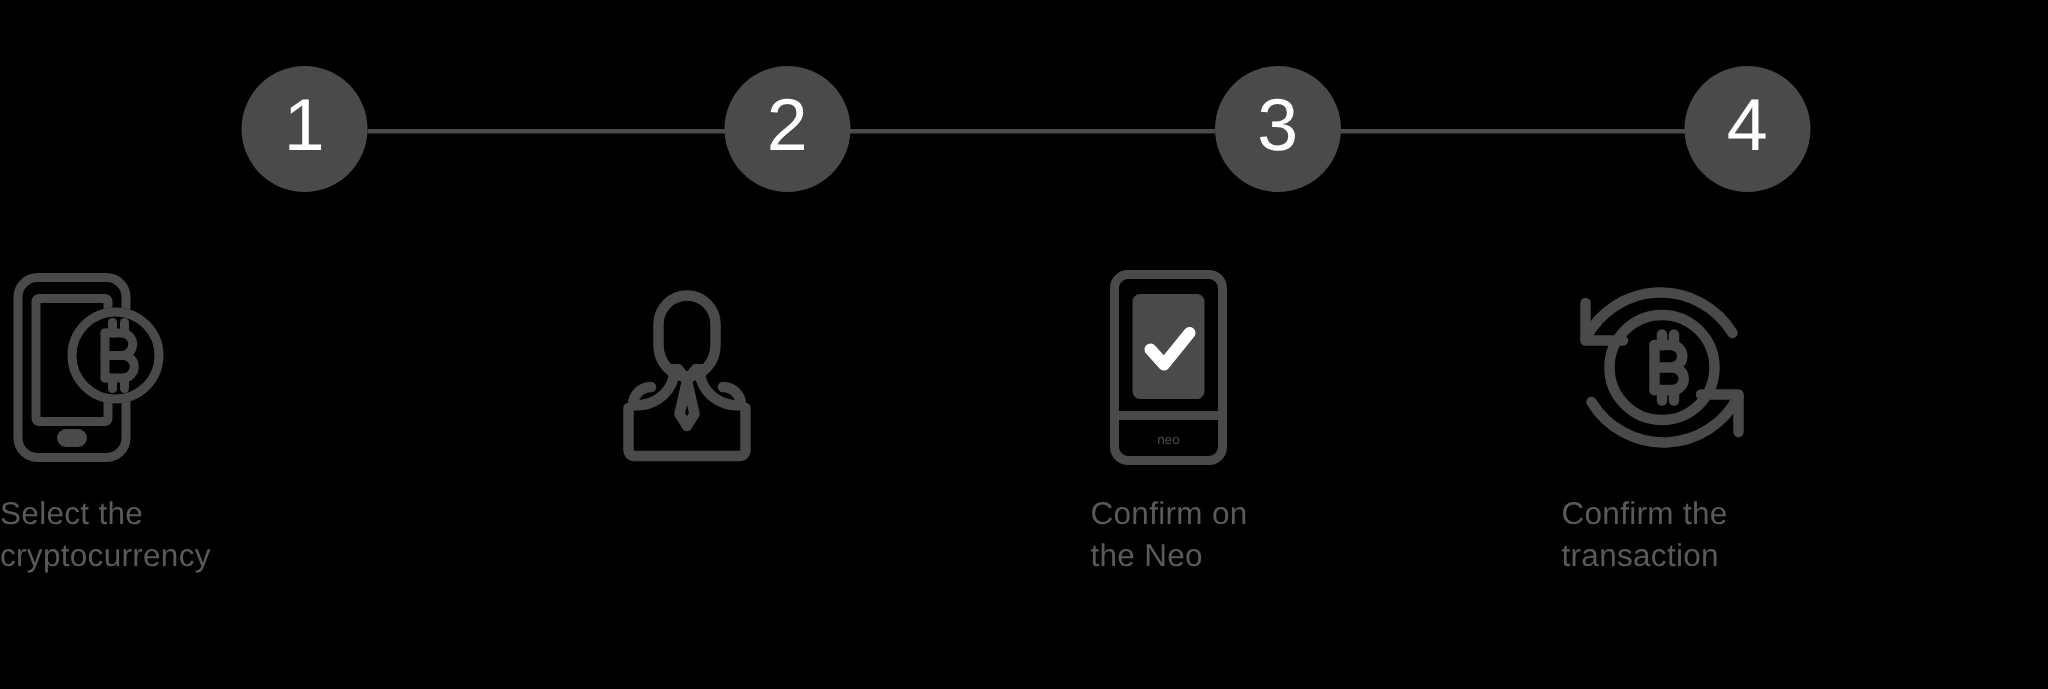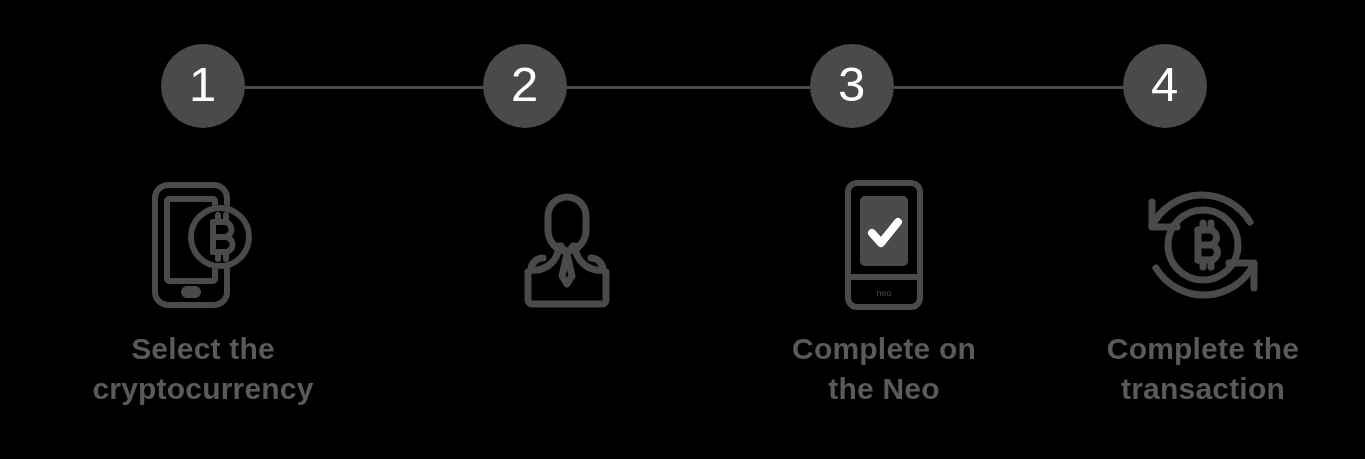--- a/index.html
+++ b/index.html
@@ -82,31 +82,29 @@
   }
   .step-col.s1 { width: 406px; }
   .step-col.s2 { width: 321px; }
   .step-col.s3 { width: 314px; }
   .step-col.s4 { width: 324px; }
 
   .icon-wrap {
     height: 140px;
     display: flex;
     align-items: center;
-    justify-content: center;
   }
   .icon-wrap svg { display: block; }
 
   .step-label {
     margin-top: 14px;
-    text-align: center;
     color: #5a5a5a;
-    font-size: 30px;
+    font-size: 21px;
     line-height: 1.33;
-    font-weight: 700;
+    font-weight: 400;
     letter-spacing: 0.2px;
     white-space: pre-line;
   }
 </style>
 </head>
 <body>
 
 <div class="stage">
 
   <div class="progress-rail">
@@ -177,21 +175,21 @@
         <svg width="104" height="136" viewBox="0 0 104 136">
           <g fill="none" stroke="#4a4a4a" stroke-width="6" stroke-linecap="round" stroke-linejoin="round">
             <rect x="16" y="6" width="72" height="124" rx="9"></rect>
             <path d="M16 100 h72"></path>
           </g>
           <rect x="28" y="19" width="48" height="70" rx="5" fill="#4a4a4a"></rect>
           <path d="M40 56 l9 10 l17 -21" fill="none" stroke="#ffffff" stroke-width="8" stroke-linecap="round" stroke-linejoin="round"></path>
           <text x="52" y="119" fill="#4a4a4a" font-size="9" font-family="Liberation Sans, sans-serif" text-anchor="middle">neo</text>
         </svg>
       </div>
-      <div class="step-label">Complete on
+      <div class="step-label">Confirm on
 the Neo</div>
     </div>
 
     <div class="step-col s4">
       <div class="icon-wrap">
         <svg width="134" height="134" viewBox="0 0 134 134">
           <g fill="none" stroke="#4a4a4a" stroke-width="7" stroke-linecap="round" stroke-linejoin="round">
             <circle cx="67" cy="67" r="35"></circle>
             <path d="M62 52 v30"></path>
             <path d="M62 52 h11 a7.5 7.5 0 0 1 0 15 h-11 h12 a7.5 7.5 0 0 1 0 15 h-12"></path>
@@ -201,18 +199,18 @@
             <path d="M75 82 v7"></path>
           </g>
           <g fill="none" stroke="#4a4a4a" stroke-width="7" stroke-linecap="round" stroke-linejoin="round">
             <path d="M16 48 A56 56 0 0 1 114 44"></path>
             <path d="M16 24 v25 h25"></path>
             <path d="M118 86 A56 56 0 0 1 20 90"></path>
             <path d="M118 110 v-25 h-25"></path>
           </g>
         </svg>
       </div>
-      <div class="step-label">Complete the
+      <div class="step-label">Confirm the
 transaction</div>
     </div>
 
   </div>
 </div>
 
 </body></html>

